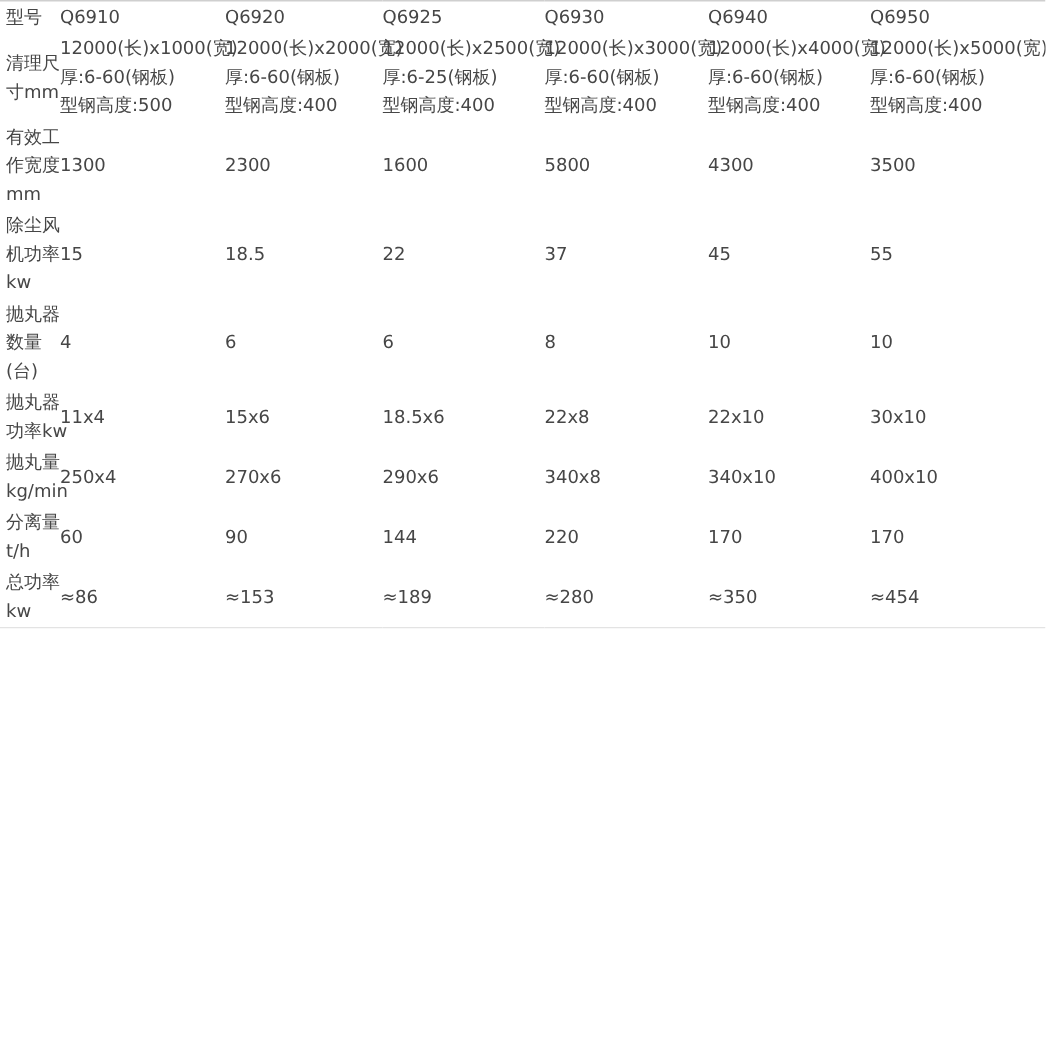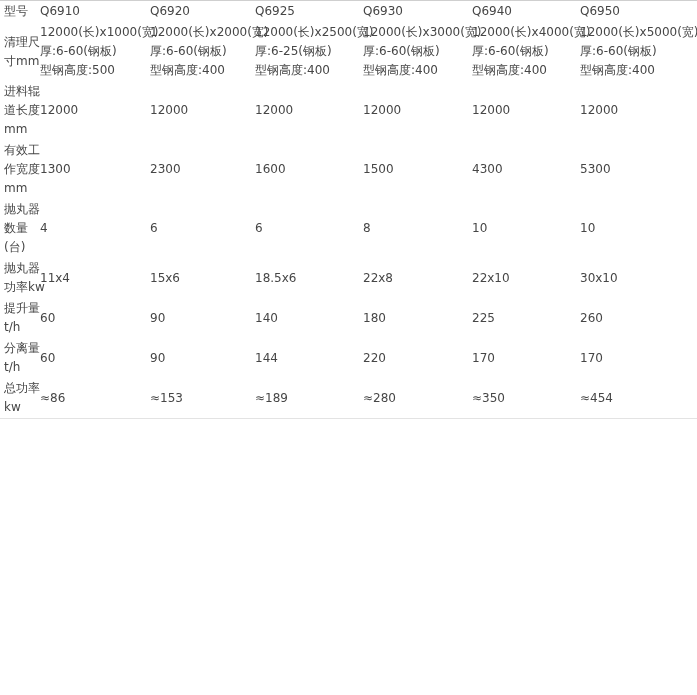--- a/index.html
+++ b/index.html
@@ -71,40 +71,40 @@
 厚:6-60(钢板)
 型钢高度:400</td>
         <td>12000(长)x4000(宽)
 厚:6-60(钢板)
 型钢高度:400</td>
         <td>12000(长)x5000(宽)
 厚:6-60(钢板)
 型钢高度:400</td>
       </tr>
       <tr>
-        <th class="row-label">进料辊
-道长度
-mm</th>
-        <td>12000</td>
-        <td>12000</td>
-        <td>12000</td>
-        <td>12000</td>
-        <td>12000</td>
-        <td>12000</td>
-      </tr>
-      <tr>
         <th class="row-label">有效工
 作宽度
 mm</th>
         <td>1300</td>
         <td>2300</td>
         <td>1600</td>
-        <td>1500</td>
+        <td>5800</td>
         <td>4300</td>
-        <td>5300</td>
+        <td>3500</td>
+      </tr>
+      <tr>
+        <th class="row-label">除尘风
+机功率
+kw</th>
+        <td>15</td>
+        <td>18.5</td>
+        <td>22</td>
+        <td>37</td>
+        <td>45</td>
+        <td>55</td>
       </tr>
       <tr>
         <th class="row-label">抛丸器
 数量
 (台)</th>
         <td>4</td>
         <td>6</td>
         <td>6</td>
         <td>8</td>
         <td>10</td>
@@ -114,28 +114,28 @@
         <th class="row-label">抛丸器
 功率kw</th>
         <td>11x4</td>
         <td>15x6</td>
         <td>18.5x6</td>
         <td>22x8</td>
         <td>22x10</td>
         <td>30x10</td>
       </tr>
       <tr>
-        <th class="row-label">提升量
-t/h</th>
-        <td>60</td>
-        <td>90</td>
-        <td>140</td>
-        <td>180</td>
-        <td>225</td>
-        <td>260</td>
+        <th class="row-label">抛丸量
+kg/min</th>
+        <td>250x4</td>
+        <td>270x6</td>
+        <td>290x6</td>
+        <td>340x8</td>
+        <td>340x10</td>
+        <td>400x10</td>
       </tr>
       <tr>
         <th class="row-label">分离量
 t/h</th>
         <td>60</td>
         <td>90</td>
         <td>144</td>
         <td>220</td>
         <td>170</td>
         <td>170</td>

